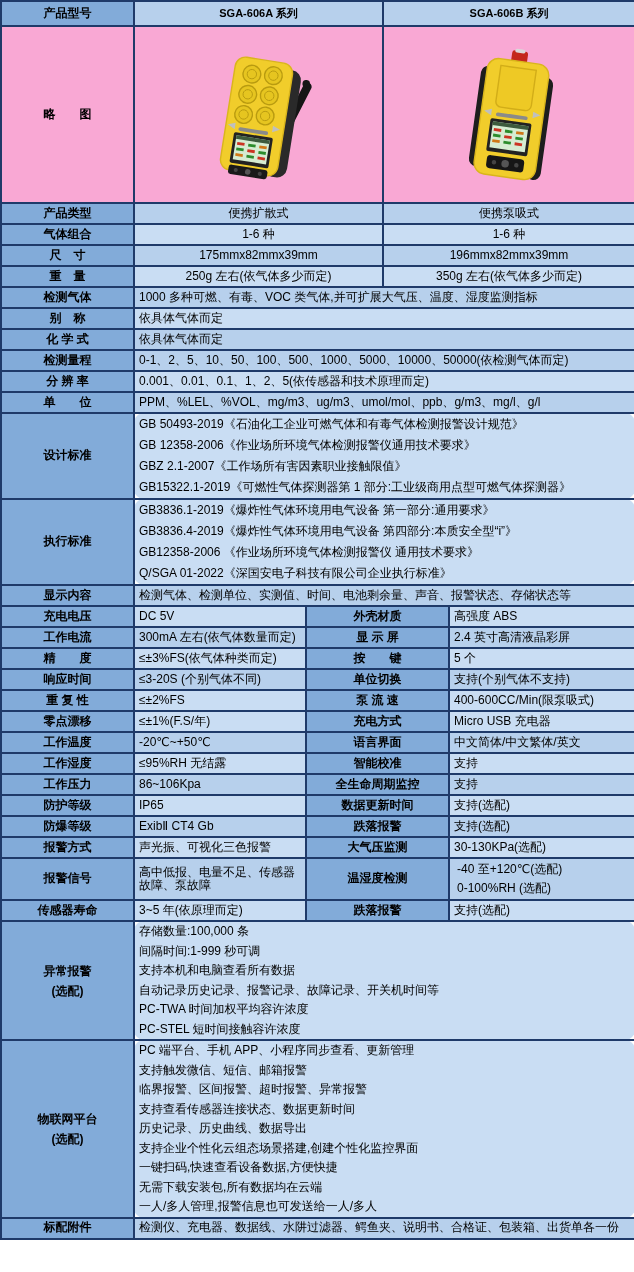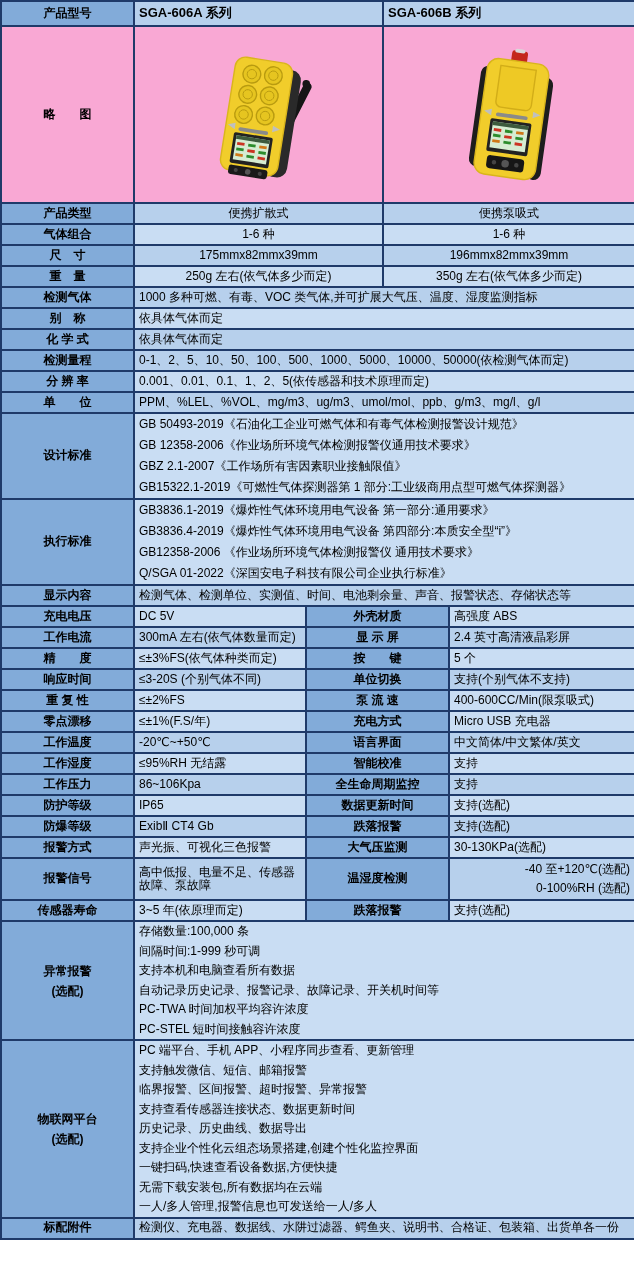--- a/index.html
+++ b/index.html
@@ -6,27 +6,27 @@
   body{width:634px;font-family:"Liberation Sans","DejaVu Sans",sans-serif;}
   table.spec{border-collapse:collapse;width:634px;table-layout:fixed;}
   table.spec td{
     border:2px solid #1f3a69;
     font-size:12px;color:#000;
     height:19px;line-height:1.12;
     padding:0 4px;overflow:hidden;
   }
   td.lb{background:#82abd9;font-weight:bold;text-align:center;font-size:13px;padding:0 2px;}
   tr.hd td{height:23px;}
-  tr.hd td.hv{font-weight:bold;font-size:13px;}
+  tr.hd td.hv{font-weight:bold;text-align:center;font-size:11px;}
   tr.imgrow td{height:143px;padding:16px;background:#f9a8d4;font-family:Liberation Serif, serif;}
   .rd{background:#b7d0ec;}
   .rl{background:#c9ddf3;}
   .vC{text-align:center;white-space:nowrap;}
   .vL{text-align:left;padding-left:7px;white-space:nowrap;}
-  td.blk{padding:2px 4px 2px 7px;}
+  td.blk{padding:2px 4px 2px 7px;border-radius:10px;}
   td.blk div{line-height:21px;white-space:nowrap;}
   td.blk6 div{line-height:19.5px;}
   td.blk9 div{line-height:19.5px;}
   tr.alarm td{height:40px;}
   td.wrap{white-space:normal;line-height:1.45;padding-left:7px;}
   td.twoLine div{line-height:19px;white-space:nowrap;}
   td.lb div{line-height:20px;}
   .devwrap{width:100%;height:143px;display:flex;align-items:center;justify-content:center;}
 </style>
 </head>
@@ -279,21 +279,21 @@
     <td class="lb">报警方式</td>
     <td class="vL rl">声光振、可视化三色报警</td>
     <td class="lb" colspan="2">大气压监测</td>
     <td class="vL rl">30-130KPa(选配)</td>
   </tr>
 
   <tr class="alarm">
     <td class="lb">报警信号</td>
     <td class="wrap rd">高中低报、电量不足、传感器故障、泵故障</td>
     <td class="lb" colspan="2">温湿度检测</td>
-    <td class="twoLine rd" style="padding-left:7px;text-align:right;">
+    <td class="twoLine rd" style="padding-left:7px;">
       <div>-40 至+120℃(选配)</div>
       <div>0-100%RH  (选配)</div>
     </td>
   </tr>
 
   <tr>
     <td class="lb">传感器寿命</td>
     <td class="vL rl">3~5 年(依原理而定)</td>
     <td class="lb" colspan="2">跌落报警</td>
     <td class="vL rl">支持(选配)</td>

